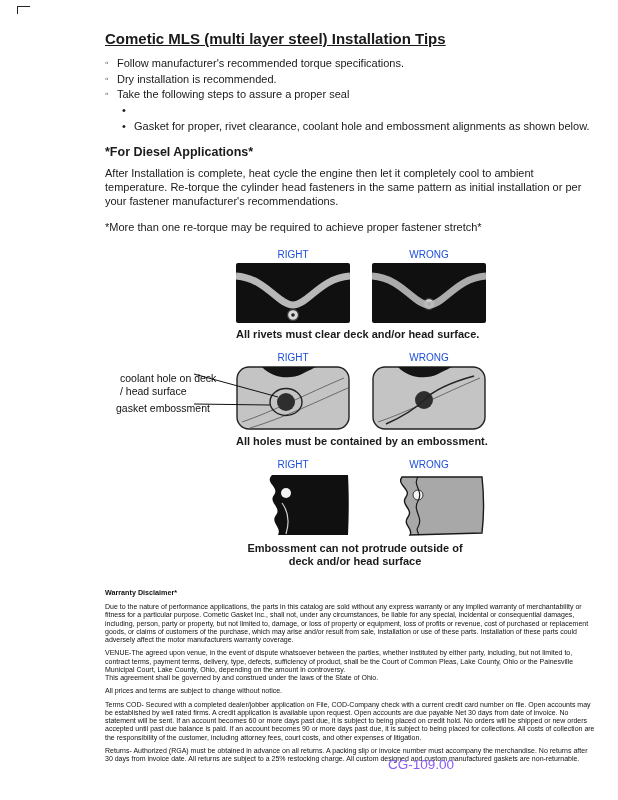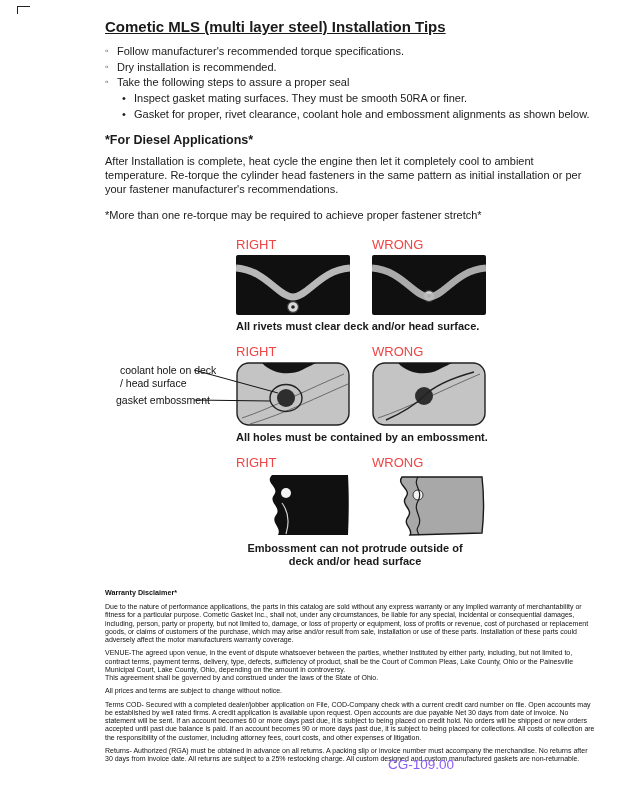--- a/index.html
+++ b/index.html
@@ -4,35 +4,35 @@
 <style>
   * { box-sizing: border-box; }
   html,body { margin:0; padding:0; background:#e8e8e8; }
   .page {
     position:relative; width:618px; height:800px; margin:0 auto;
     background:#ffffff; color:#1a1a1a; overflow:hidden;
     font-family:"Liberation Sans", sans-serif;
   }
   .crop-mark { position:absolute; left:17px; top:6px; width:13px; height:8px;
     border-left:1.5px solid #222; border-top:1.5px solid #222; }
-  .content { padding:18px 24px 0 105px; }
+  .content { padding:18px 24px 0 105px;margin-top:12px; }
   .title { font-size:15px; font-weight:bold; text-decoration:underline; margin:0 0 10px 0; }
   .tips { margin-bottom:2px; }
   .tip { display:flex; font-size:11px; line-height:1.2; margin:0 0 2.5px 0; }
   .tip .mark { width:12px; flex:0 0 12px; font-size:10px; }
   .tip.sub { margin-left:17px; }
   .tip.sub .mark { font-size:11px; }
   .diesel-h { font-size:12.5px; font-weight:bold; margin:12px 0 8px 0; }
   .para { font-size:11px; line-height:1.27; width:484px; margin:0 0 9px 0; }
   .note { margin-top:12px; }
 
   .figures { margin-left:131px; width:252px; margin-top:14px; }
   .fig { position:relative; margin-bottom:11px; }
   .fig-labels { display:flex; gap:22px; margin-bottom:3px; }
-  .fig-labels .fl { width:114px; text-align:left; font-size:13px; color:#ef4444; }
+  .fig-labels .fl { width:114px; text-align:center; font-size:10px; color:#1d4ed8; }
   .fig-panels { position:relative; display:flex; gap:22px; }
   .panel { display:block; background:#fff; }
   .fig-caption { font-size:11px; margin-top:5px; line-height:1.2;font-weight:bold; }
   .fig3 .fig-caption { width:238px;text-align:center; }
 
   .annot { position:absolute; font-size:10.5px; line-height:1.2; color:#111; }
   .annot1 { left:-116px; top:20px; width:100px; }
   .annot2 { left:-120px; top:50px; width:108px; white-space:nowrap; }
   .leaders { position:absolute; left:-42px; top:0; width:100px; height:64px; pointer-events:none; }
 
@@ -59,21 +59,20 @@
       <div class="tip">
         <span class="mark">◦</span>
         <span>Dry installation is recommended.</span>
       </div>
       <div class="tip">
         <span class="mark">◦</span>
         <span>Take the following steps to assure a proper seal</span>
       </div>
       <div class="tip sub">
         <span class="mark">•</span>
-        <span>Inspect gasket mating surfaces.  They must be smooth 50RA or finer.</span>
       </div>
       <div class="tip sub">
         <span class="mark">•</span>
         <span>Gasket for proper, rivet clearance, coolant hole and embossment alignments as shown below.</span>
       </div>
     </div>
 
     <h2 class="diesel-h">*For Diesel Applications*</h2>
     <p class="para">After Installation is complete, heat cycle the engine then let it completely cool to ambient temperature. Re-torque the cylinder head fasteners in the same pattern as initial installation or per your fastener manufacturer's recommendations.</p>
     <p class="para note">*More than one re-torque may be required to achieve proper fastener stretch*</p>

